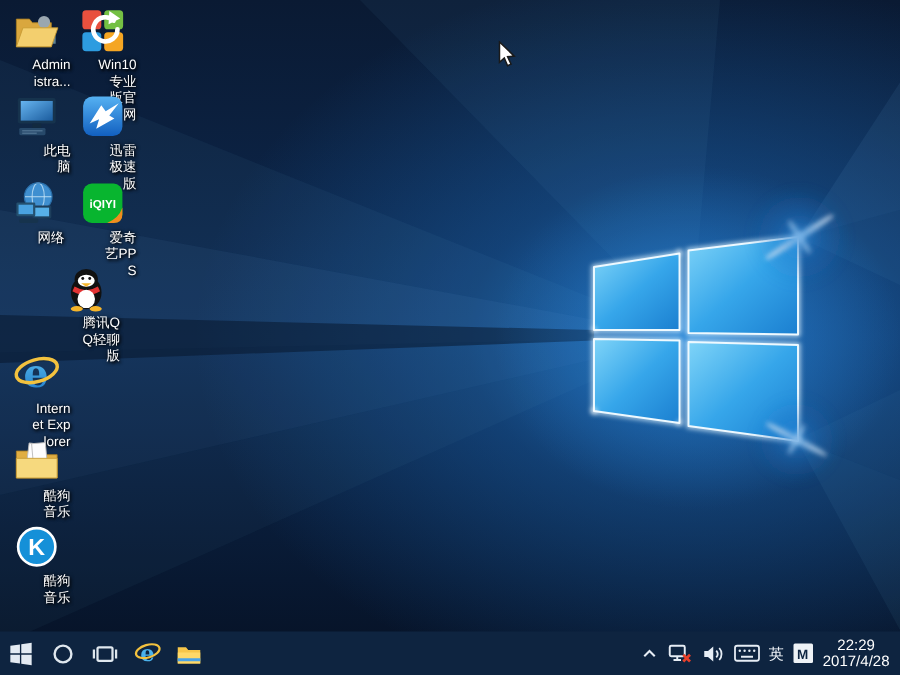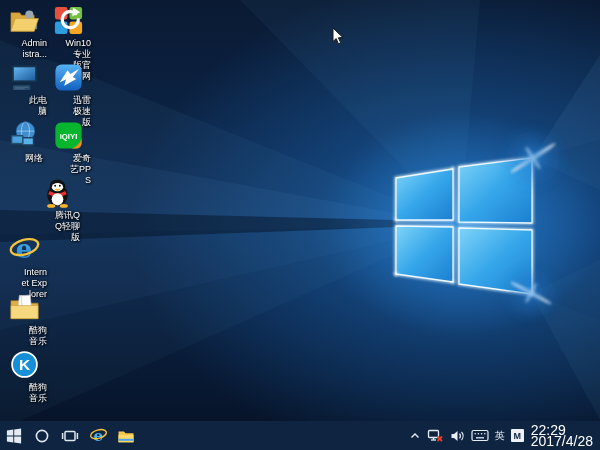--- a/index.html
+++ b/index.html
@@ -35,21 +35,21 @@
   .tb-left { display:flex; height:29px; }
   .tb-btn  { width:28px; height:29px; display:flex; align-items:center;
              justify-content:center; }
   .tb-right { margin-left:auto; display:flex; align-items:center; height:29px; }
   .tray-btn { height:29px; display:flex; align-items:center; justify-content:center;
               padding:0 3px; color:#e6edf5; }
   .lang-txt { font-size:10px; color:#f0f4f8; }
   .ime-box  { width:13px; height:13px; background:#eef2f6; color:#0e2440;
               font-size:9px; font-weight:bold; display:flex; align-items:center;
               justify-content:center; border-radius:1px; }
-  .clock { font-size:14px; line-height:11px; color:#fff;
+  .clock { text-align:center; font-size:10px; line-height:11px; color:#fff;
            padding:0 7px 0 4px; }
 
   .cursor { position:absolute; left:332px; top:27px; z-index:9; }
 </style>
 </head>
 <body>
 
 <div class="screen">
 
   <svg class="wallpaper" width="600" height="450" viewBox="0 0 600 450">

